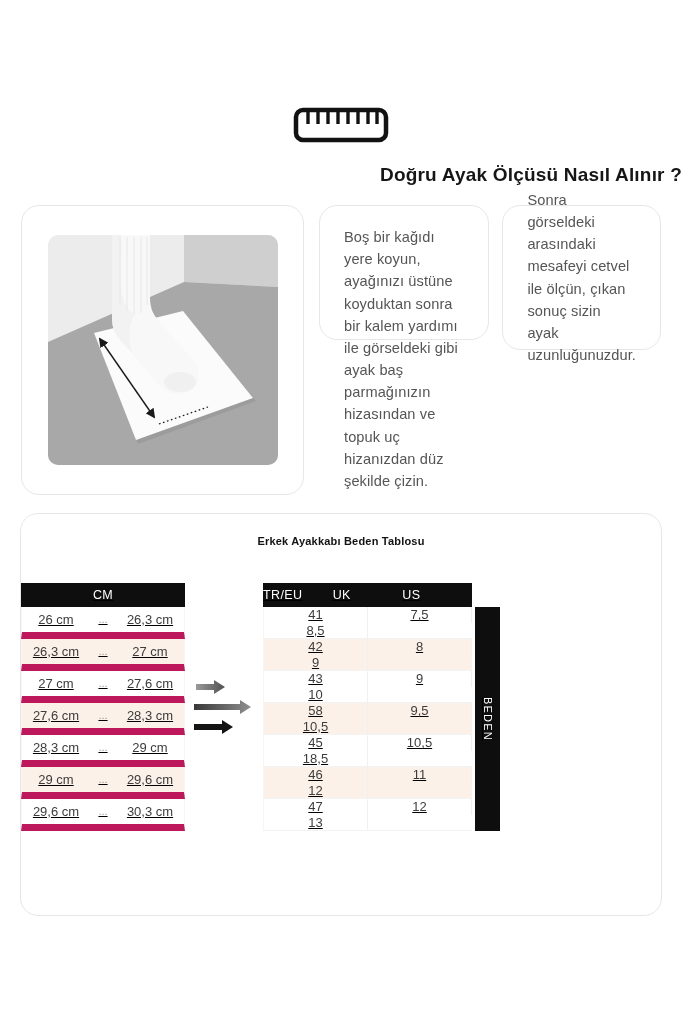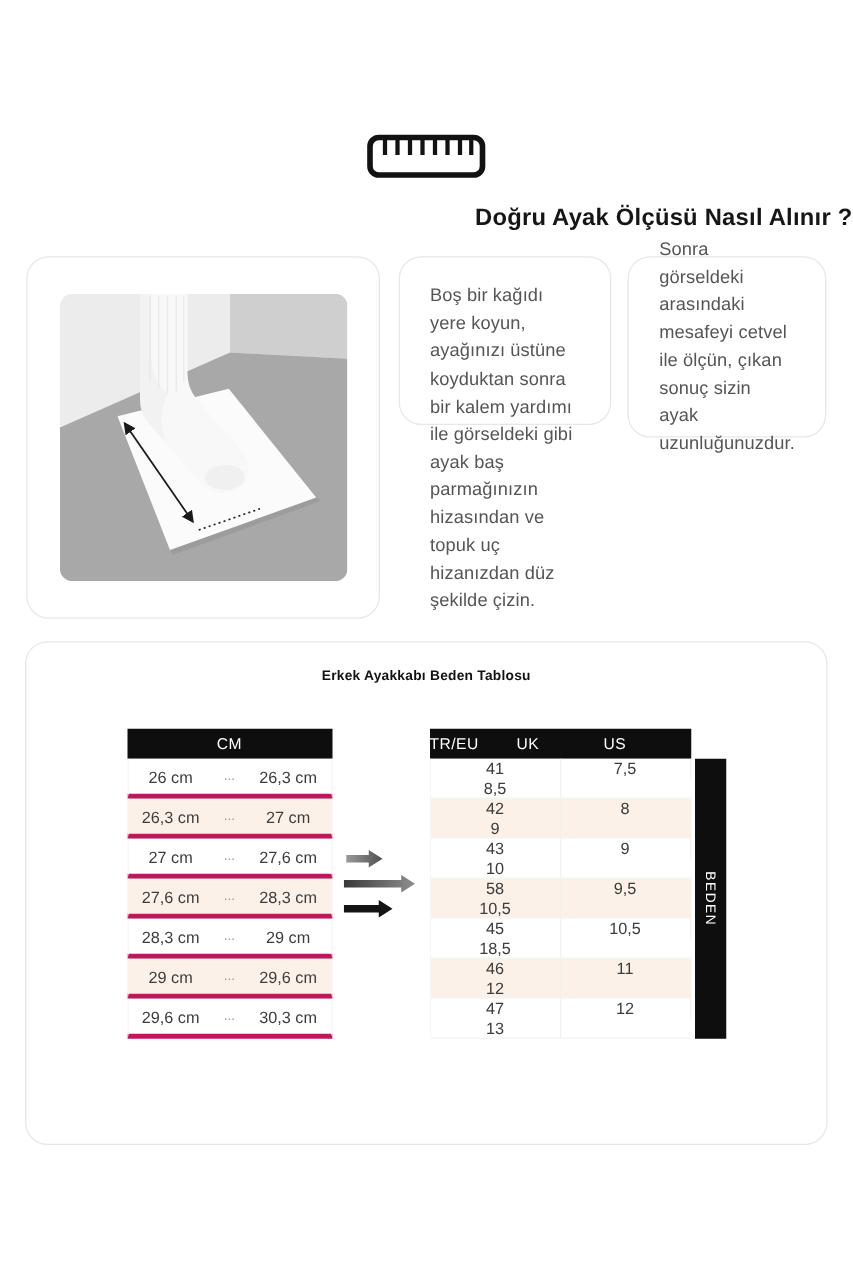--- a/index.html
+++ b/index.html
@@ -38,33 +38,33 @@
 
   
   .size-card {
     margin:18px 20px 0; border:1px solid #e7e7e7; border-radius:18px;
     padding:21px 0 84px; background:#fff;
   }
   .size-title {
     margin:0 0 36px; text-align:center;
     font-size:11px; font-weight:700; color:#121212; letter-spacing:.2px;
   }
-  .tables-row { display:flex; justify-content:center; align-items:flex-start; }
+  .tables-row { display:flex; align-items:flex-start;text-decoration:underline; }
 
   .t-header {
     height:24px; background:#0e0e0e; color:#ffffff;
     font-size:12.5px; font-weight:500; letter-spacing:.4px;
     display:flex; align-items:center; justify-content:center;
   }
   .cm-table { width:164px; }
   .cm-row {
     height:32px; display:grid; grid-template-columns:1fr 26px 1fr;
     align-items:center; text-align:center;
     font-size:13px; color:#3c3c3c; background:#ffffff;
-    border-bottom:4px solid #be185d;
+    border-bottom:7px solid #be185d;
     border-left:1px solid #f5f5f5; border-right:1px solid #f5f5f5;
   }
   .alt { background:#fcf1e8 !important; }
   .sep { color:#9b9b9b; font-size:11px; line-height:1; }
 
   .arrows-block { width:78px; align-self:center; display:flex; justify-content:center; }
 
   .sizes-table { width:209px; }
   .sizes-header { display:grid; grid-template-columns:1fr 1fr 1fr; }
   .size-row {

